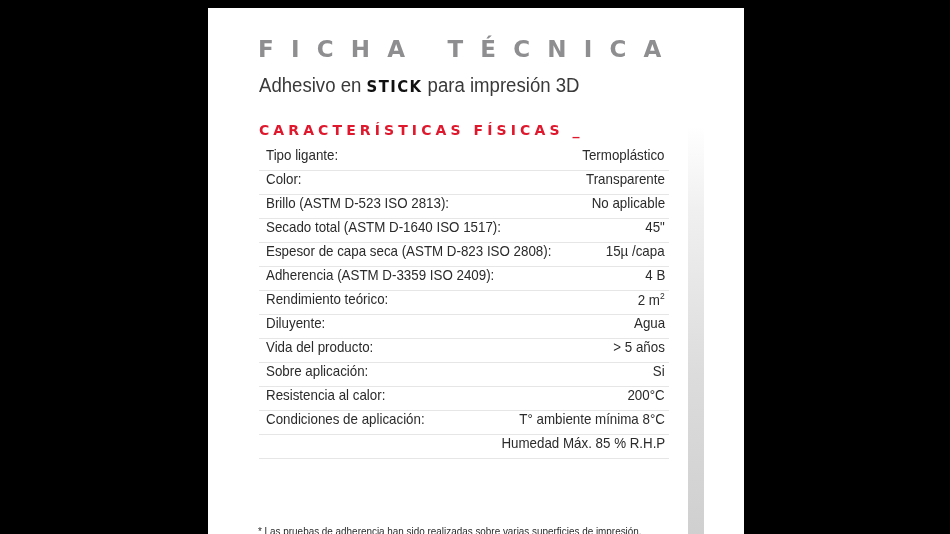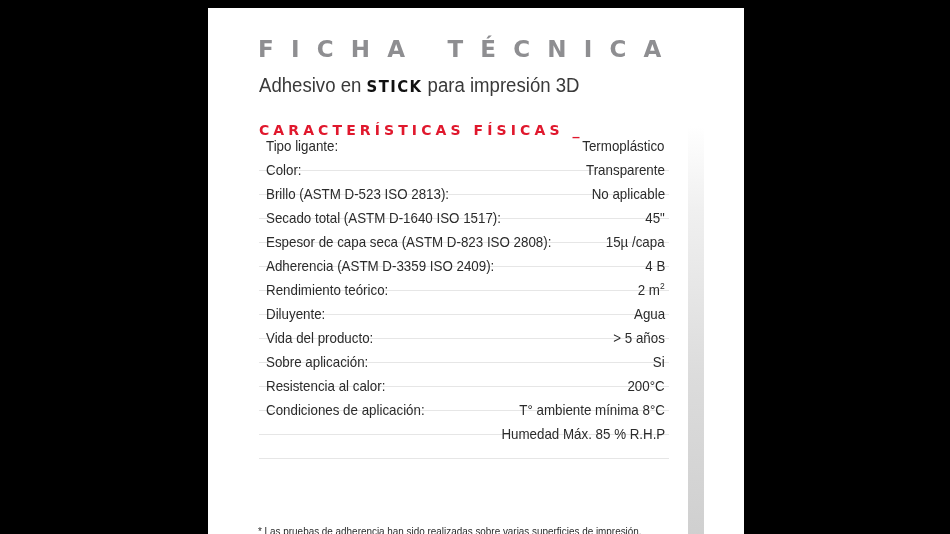--- a/index.html
+++ b/index.html
@@ -52,21 +52,21 @@
     font-size: 14px;
     letter-spacing: 4.1px;
     color: #e0182d;
     white-space: nowrap;
   }
   .spec-table {
     position: absolute; left: 51px; top: 139px;
     width: 410px;
   }
   .row {
-    display: flex; justify-content: space-between; align-items: flex-end;
+    display: flex; justify-content: space-between; align-items: flex-start;
     height: 24px;
     border-bottom: 1px solid #e6e6e6;
     font-size: 14.2px;
     color: #2b2b2b;
     padding: 0 4px 16px 7px;
     box-sizing: border-box;
     white-space: nowrap;
   }
   .row .label, .row .value { transform: scaleX(0.94); }
   .row .label { transform-origin: left center; }

